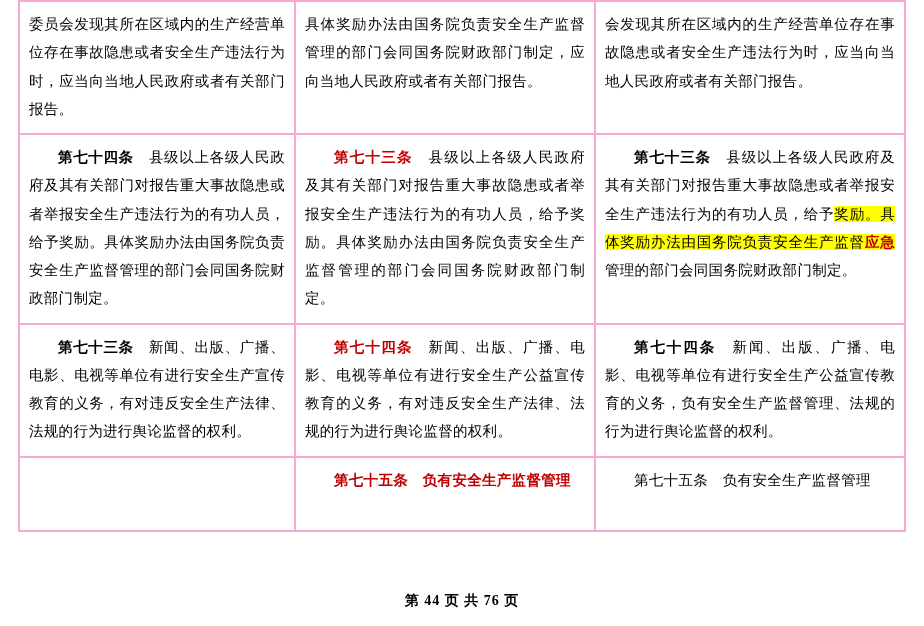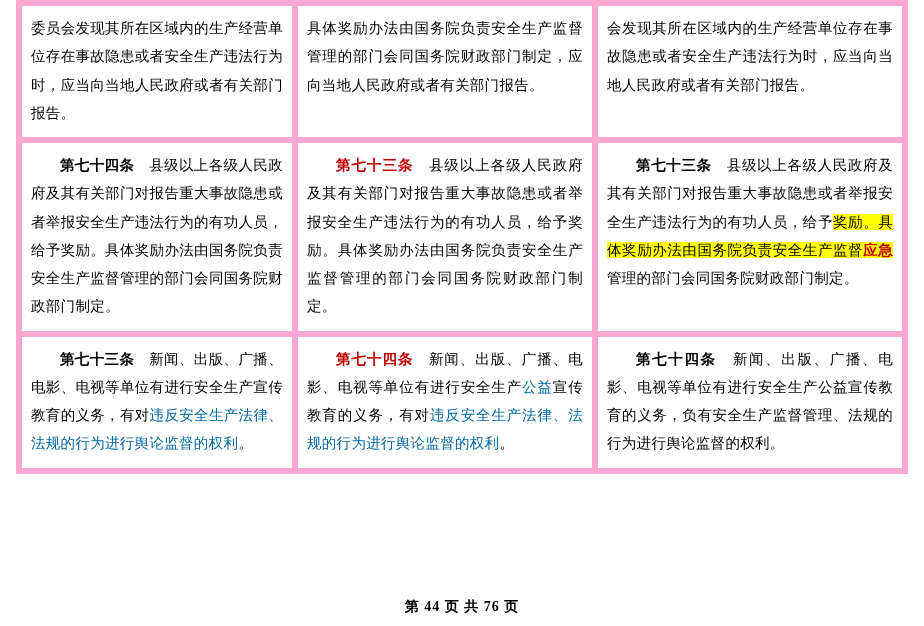--- a/index.html
+++ b/index.html
@@ -20,53 +20,53 @@
     height: 626px;
     box-sizing: border-box;
   }
   table.doc-table {
     border-collapse: collapse;
     width: 886px;
     margin: 0 auto;
     table-layout: fixed;
   }
   table.doc-table td {
-    border: 6px solid #f9a8d4;
+    border: 2px solid #f9a8d4;
     vertical-align: top;
     padding: 8px 9px 10px 9px;
     font-size: 14.5px;
     line-height: 1.95;
     letter-spacing: 0.3px;
     word-break: break-all;
   }
   .col-a { width: 276px; }
   .col-b { width: 300px; }
   .col-c { width: 310px; }
 
   .cell-p {
     margin: 0;
     text-align: justify;
     text-justify: inter-ideograph;
   }
   .indent { text-indent: 2em; }
 
   .bold { font-weight: bold; }
-  .red { color: #0369a1; }
+  .red { color: #000000; }
   .red-b { color: #c00000; font-weight: bold; }
   .hl { background: #ffff00; }
 
   .row-blank td {
     height: 54px;
   }
 
   .footer {
     position: absolute;
     left: 0;
     right: 0;
-    bottom: 10px;
+    bottom: 16px;
     text-align: center;
     font-size: 14px;
     font-weight: bold;
     letter-spacing: 1px;
     font-family: "Liberation Serif", "DejaVu Serif", serif;
   }
   .nowrap { white-space: nowrap; }
 </style>
 </head>
 <body>
@@ -110,19 +110,30 @@
           <p class="cell-p indent"><span class="bold nowrap">第七十三条</span>　<span>新闻、出版、广播、电影、电视等单位有进行安全生产宣传教育的义务，有对</span><span class="red">违反安全生产法律、法规的行为进行舆论监督的权利</span><span>。</span></p>
         </td>
         <td>
           <p class="cell-p indent"><span class="red-b nowrap">第七十四条</span>　<span>新闻、出版、广播、电影、电视等单位有进行安全生产</span><span class="red">公益</span><span>宣传教育的义务，有对</span><span class="red">违反安全生产法律、法规的行为进行舆论监督的权利</span><span>。</span></p>
         </td>
         <td>
           <p class="cell-p indent"><span class="bold nowrap">第七十四条</span>　<span>新闻、出版、广播、电影、电视等单位有进行安全生产公益宣传教育的义务，负有安全生产监督管理、法规的行为进行舆论监督的权利。</span></p>
         </td>
       </tr>
 
+      <tr class="row-blank">
+        <td>
+          <p class="cell-p"></p>
+        </td>
+        <td>
+          <p class="cell-p indent"><span class="red-b nowrap">第七十五条</span>　<span class="red-b">负有安全生产监督管理</span></p>
+        </td>
+        <td>
+          <p class="cell-p indent"><span class="nowrap">第七十五条</span>　<span>负有安全生产监督管理</span></p>
+        </td>
+      </tr>
 
     </tbody>
   </table>
 
   <div class="footer">第 44 页 共 76 页</div>
 
 </div>
 
 </body></html>

